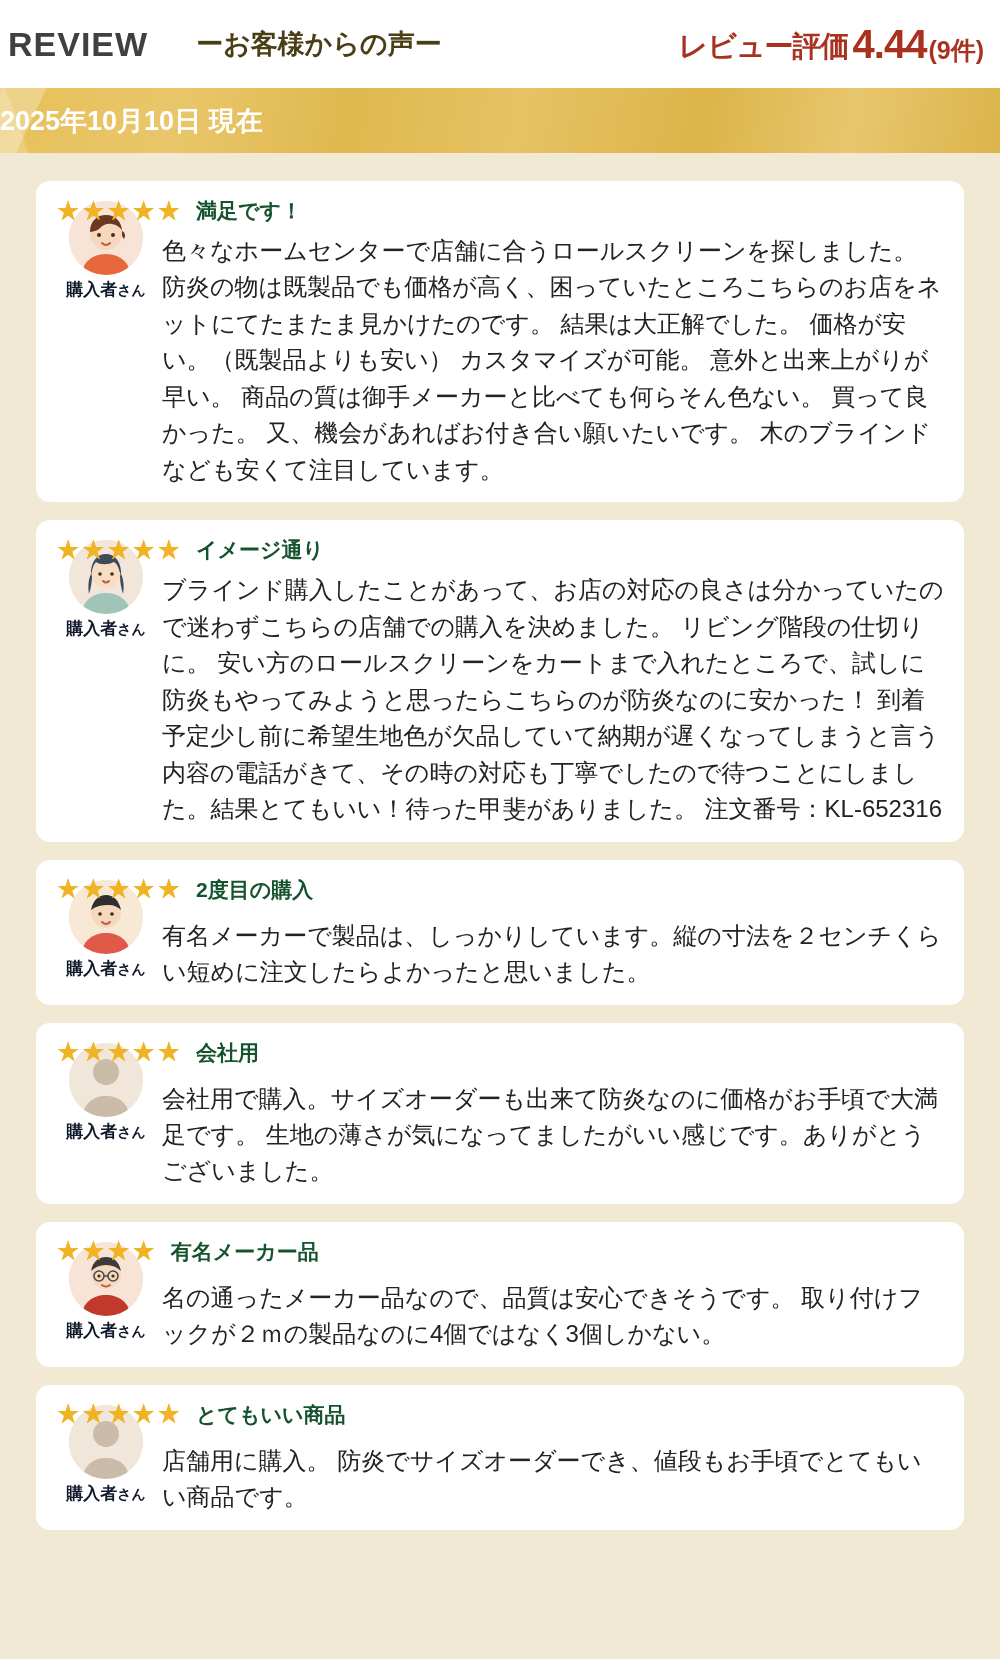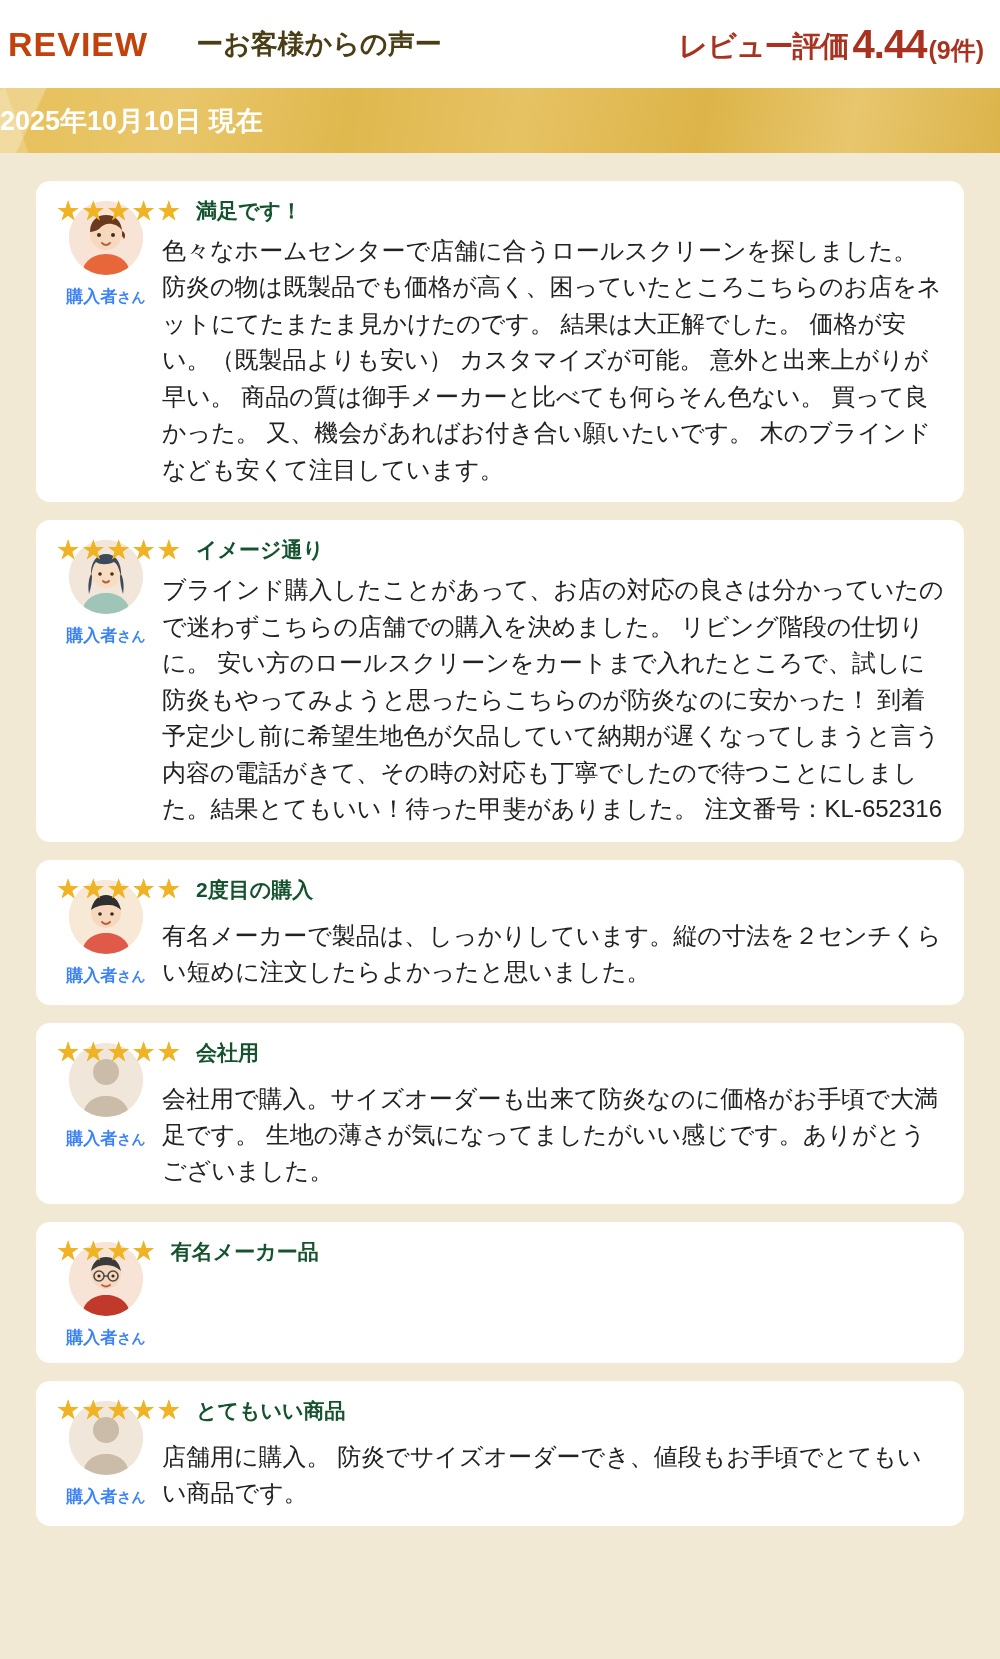--- a/index.html
+++ b/index.html
@@ -16,21 +16,21 @@
     position: relative;
     height: 88px;
     background: #ffffff;
     display: flex;
     align-items: center;
     padding: 0 14px;
   }
   .review-word {
     font-size: 34px;
     font-weight: bold;
-    color: #c2410c;
+    color: #404040;
     letter-spacing: 1px;
     margin-left: -6px;
   }
   .review-sub {
     font-size: 27px;
     font-weight: bold;
     color: #4a3e16;
     margin-left: 48px;
     letter-spacing: 0px;
   }
@@ -102,24 +102,24 @@
   .avatar {
     width: 74px;
     height: 74px;
     border-radius: 50%;
     overflow: hidden;
     margin-top: 6px;
     background: #f3ded0;
   }
   .avatar svg { display: block; width: 74px; height: 74px; }
   .buyer-label {
-    margin-top: 10px;
+    margin-top: 3px;
     font-size: 17px;
     font-weight: bold;
-    color: #3b82f6;
+    color: #0f172a;
     white-space: nowrap;
   }
   .buyer-label .san { font-size: 14px; font-weight: bold; }
 
   .right-col { flex: 1 1 auto; min-width: 0; }
   .title-row {
     display: flex;
     align-items: center;
     margin-top: 2px;
     margin-left: -106px;
@@ -279,20 +279,21 @@
           <path d="M33 43q4 3 8 0" stroke="#b9603f" stroke-width="2" fill="none" stroke-linecap="round"></path>
         </svg>
       </div>
       <div class="buyer-label"><span>購入者</span><span class="san">さん</span></div>
     </div>
     <div class="right-col">
       <div class="title-row">
         <span class="stars">★★★★</span>
         <span class="review-title">有名メーカー品</span>
       </div>
+      <div class="review-body pad-top-body">名の通ったメーカー品なので、品質は安心できそうです。 取り付けフックが２ｍの製品なのに4個ではなく3個しかない。</div>
     </div>
   </div>
 
   <div class="review-card">
     <div class="left-col">
       <div class="avatar">
         <svg viewBox="0 0 74 74" xmlns="http://www.w3.org/2000/svg">
           <circle cx="37" cy="37" r="37" fill="#f1e6da"></circle>
           <circle cx="37" cy="29" r="13" fill="#cbbca9"></circle>
           <path d="M14 74c0-13 10-21 23-21s23 8 23 21z" fill="#cbbca9"></path>

